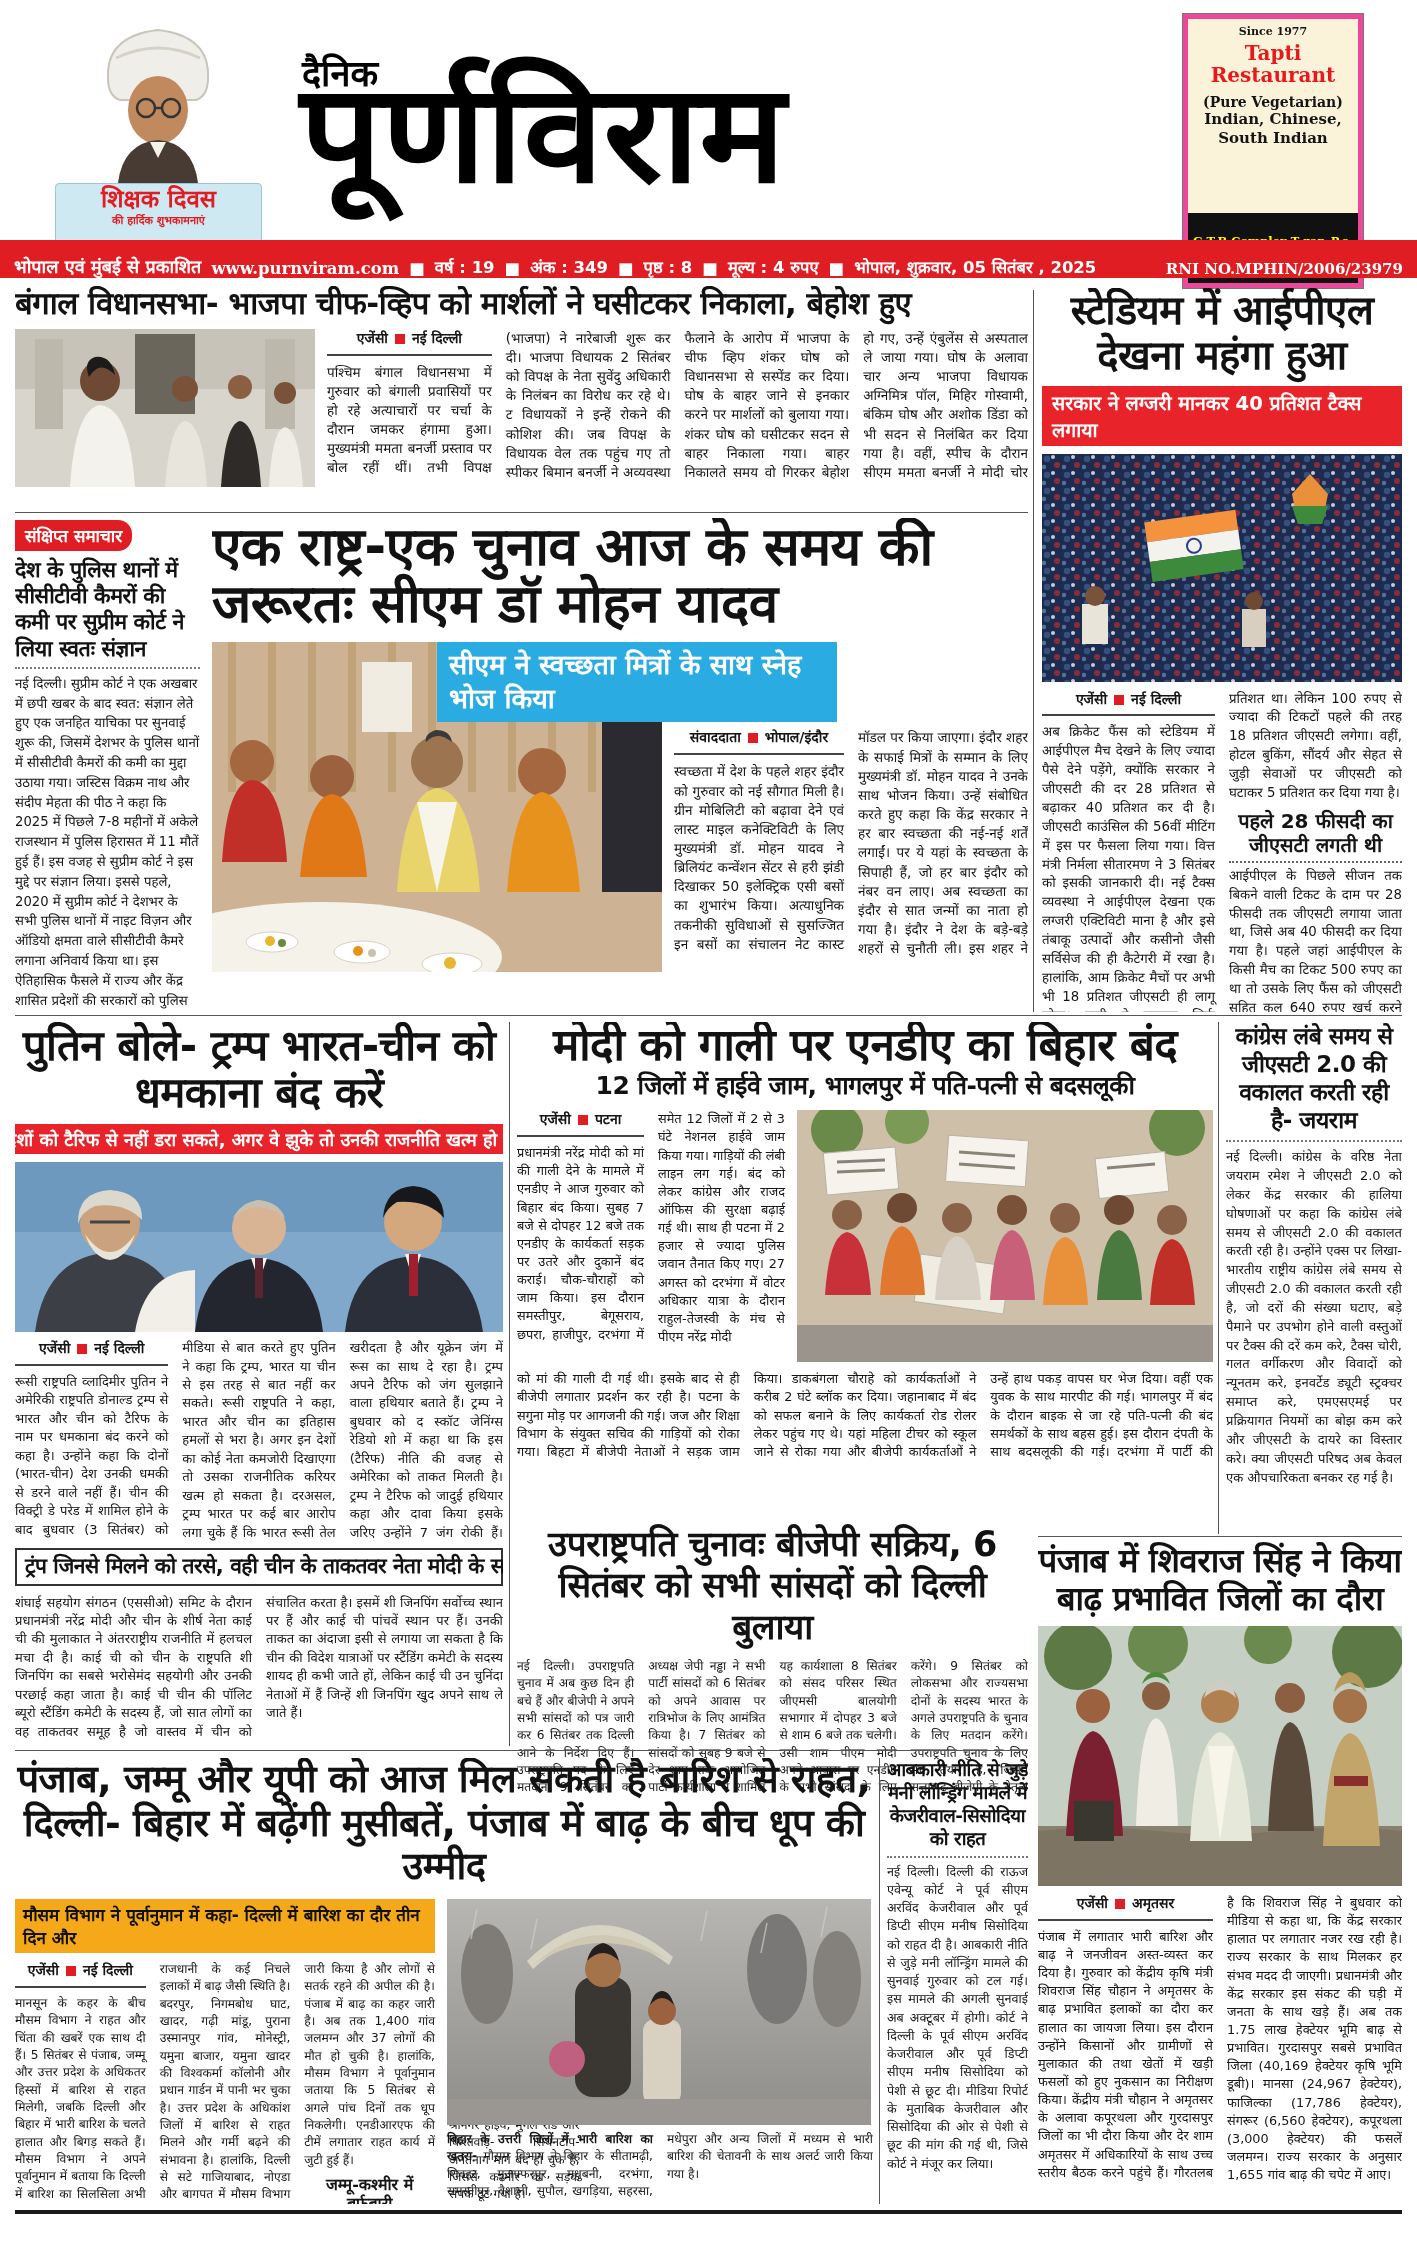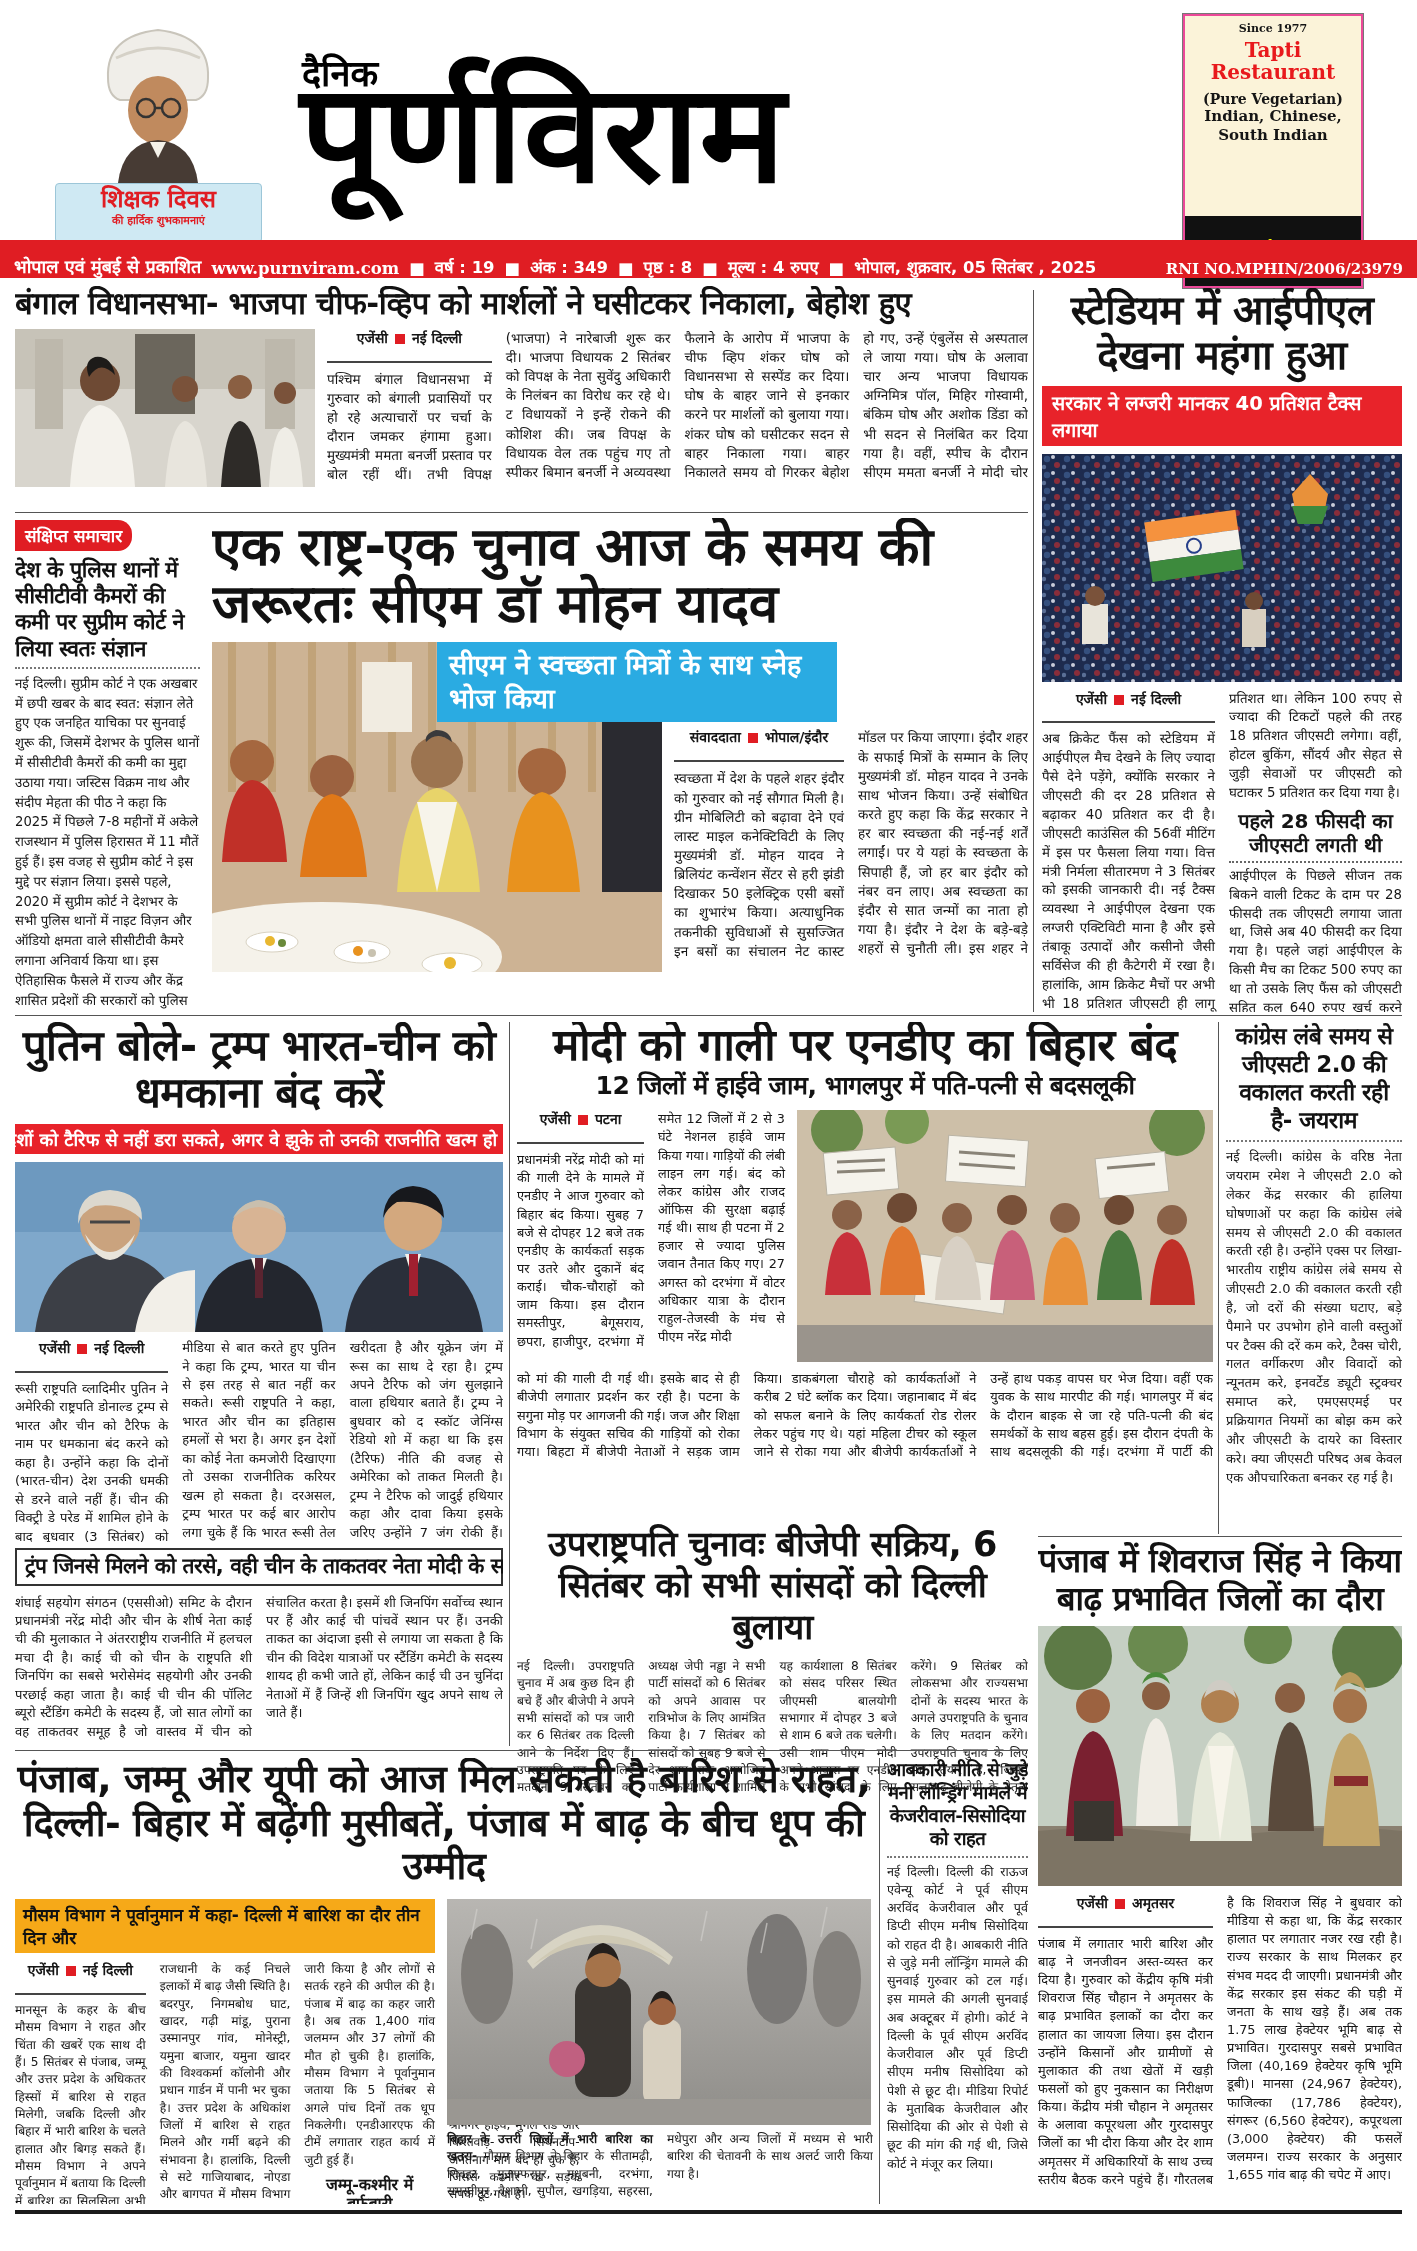--- a/index.html
+++ b/index.html
@@ -5,21 +5,21 @@
   html,body{margin:0;padding:0;background:#ffffff;}
   body{width:1417px;height:2251px;position:relative;font-family:"DejaVu Sans",sans-serif;color:#151515;overflow:hidden;}
   .abs{position:absolute;}
   .clip{overflow:hidden;}
   .just{text-align:justify;text-justify:inter-word;}
   .hl{font-weight:bold;color:#121212;line-height:1.12;letter-spacing:-0.5px;}
   .body-txt{font-size:13.5px;line-height:1.42;}
   .cols2{column-count:2;column-gap:14px;}
   .cols3{column-count:3;column-gap:14px;}
   .cols4{column-count:4;column-gap:14px;}
-  .byline{font-weight:bold;font-size:14px;display:flex;align-items:center;gap:7px;padding-bottom:12px;border-bottom:2px solid #444;margin-bottom:7px;}
+  .byline{font-weight:bold;font-size:14px;display:flex;align-items:center;gap:7px;padding-bottom:5px;border-bottom:2px solid #444;margin-bottom:7px;}
   .byline .sq{width:10px;height:10px;background:#e01d23;display:inline-block;}
   .redbar-sub{background:#e8232a;color:#fff;font-weight:bold;display:flex;align-items:center;padding:3px 10px;}
   .vline{background:#2b2b2b;width:2px;}
   .hline{background:#2b2b2b;height:2px;}
   p{margin:0 0 6px 0;}
   .ph{display:block;}
   .subhead-inline{font-weight:bold;text-align:center;font-size:20px;line-height:1.2;margin:6px 0 4px 0;padding-bottom:4px;border-bottom:2px dotted #666;}
   .bold-lead{font-weight:bold;}
 </style>
 </head>
@@ -41,21 +41,21 @@
     </svg>
   </div>
   <div class="abs" style="left:55px;top:183px;width:205px;height:56px;background:#cfe9f3;border:1px solid #9cc6d8;border-radius:4px;text-align:center;padding-top:2px;">
     <div style="color:#e01d23;font-weight:bold;font-size:24px;line-height:1.1;">शिक्षक दिवस</div>
     <div style="color:#e01d23;font-weight:bold;font-size:11px;">की हार्दिक शुभकामनाएं</div>
   </div>
 
   <div class="abs" style="left:302px;top:48px;font-size:36px;font-weight:900;color:#000;">दैनिक</div>
   <div class="abs" style="left:300px;top:52px;font-size:122px;font-weight:900;color:#000;letter-spacing:0px;transform:scale(1.18,1.12);transform-origin:left top;line-height:1.2;">पूर्णविराम</div>
 
-  <div class="abs" style="left:1183px;top:14px;width:180px;height:274px;background:#fbf3d9;border:2px solid #ec4899;outline:1px solid #777;box-sizing:border-box;text-align:center;font-family:'DejaVu Serif',serif;">
+  <div class="abs" style="left:1183px;top:14px;width:180px;height:274px;background:#fbf3d9;border:5px solid #ec4899;outline:1px solid #777;box-sizing:border-box;text-align:center;font-family:'DejaVu Serif',serif;">
     <div style="font-size:11px;font-weight:bold;margin-top:6px;">Since 1977</div>
     <div style="color:#e8191c;font-weight:bold;font-size:20px;margin-top:4px;line-height:1.1;">Tapti Restaurant</div>
     <div style="font-weight:bold;font-size:14px;margin-top:8px;">(Pure Vegetarian)</div>
     <div style="font-weight:bold;font-size:15px;margin-top:0;line-height:1.25;padding:0 6px;">Indian, Chinese, South Indian</div>
     <div style="background:#111;color:#ffff00;position:absolute;bottom:0;left:0;right:0;padding:21px 2px;">
       <div style="font-size:11.5px;font-weight:bold;">G.T.B Complex T.gar, P.o.</div>
       <div style="font-size:11.5px;font-weight:bold;">0755-2553551 4221836</div>
     </div>
   </div>
 </div>

